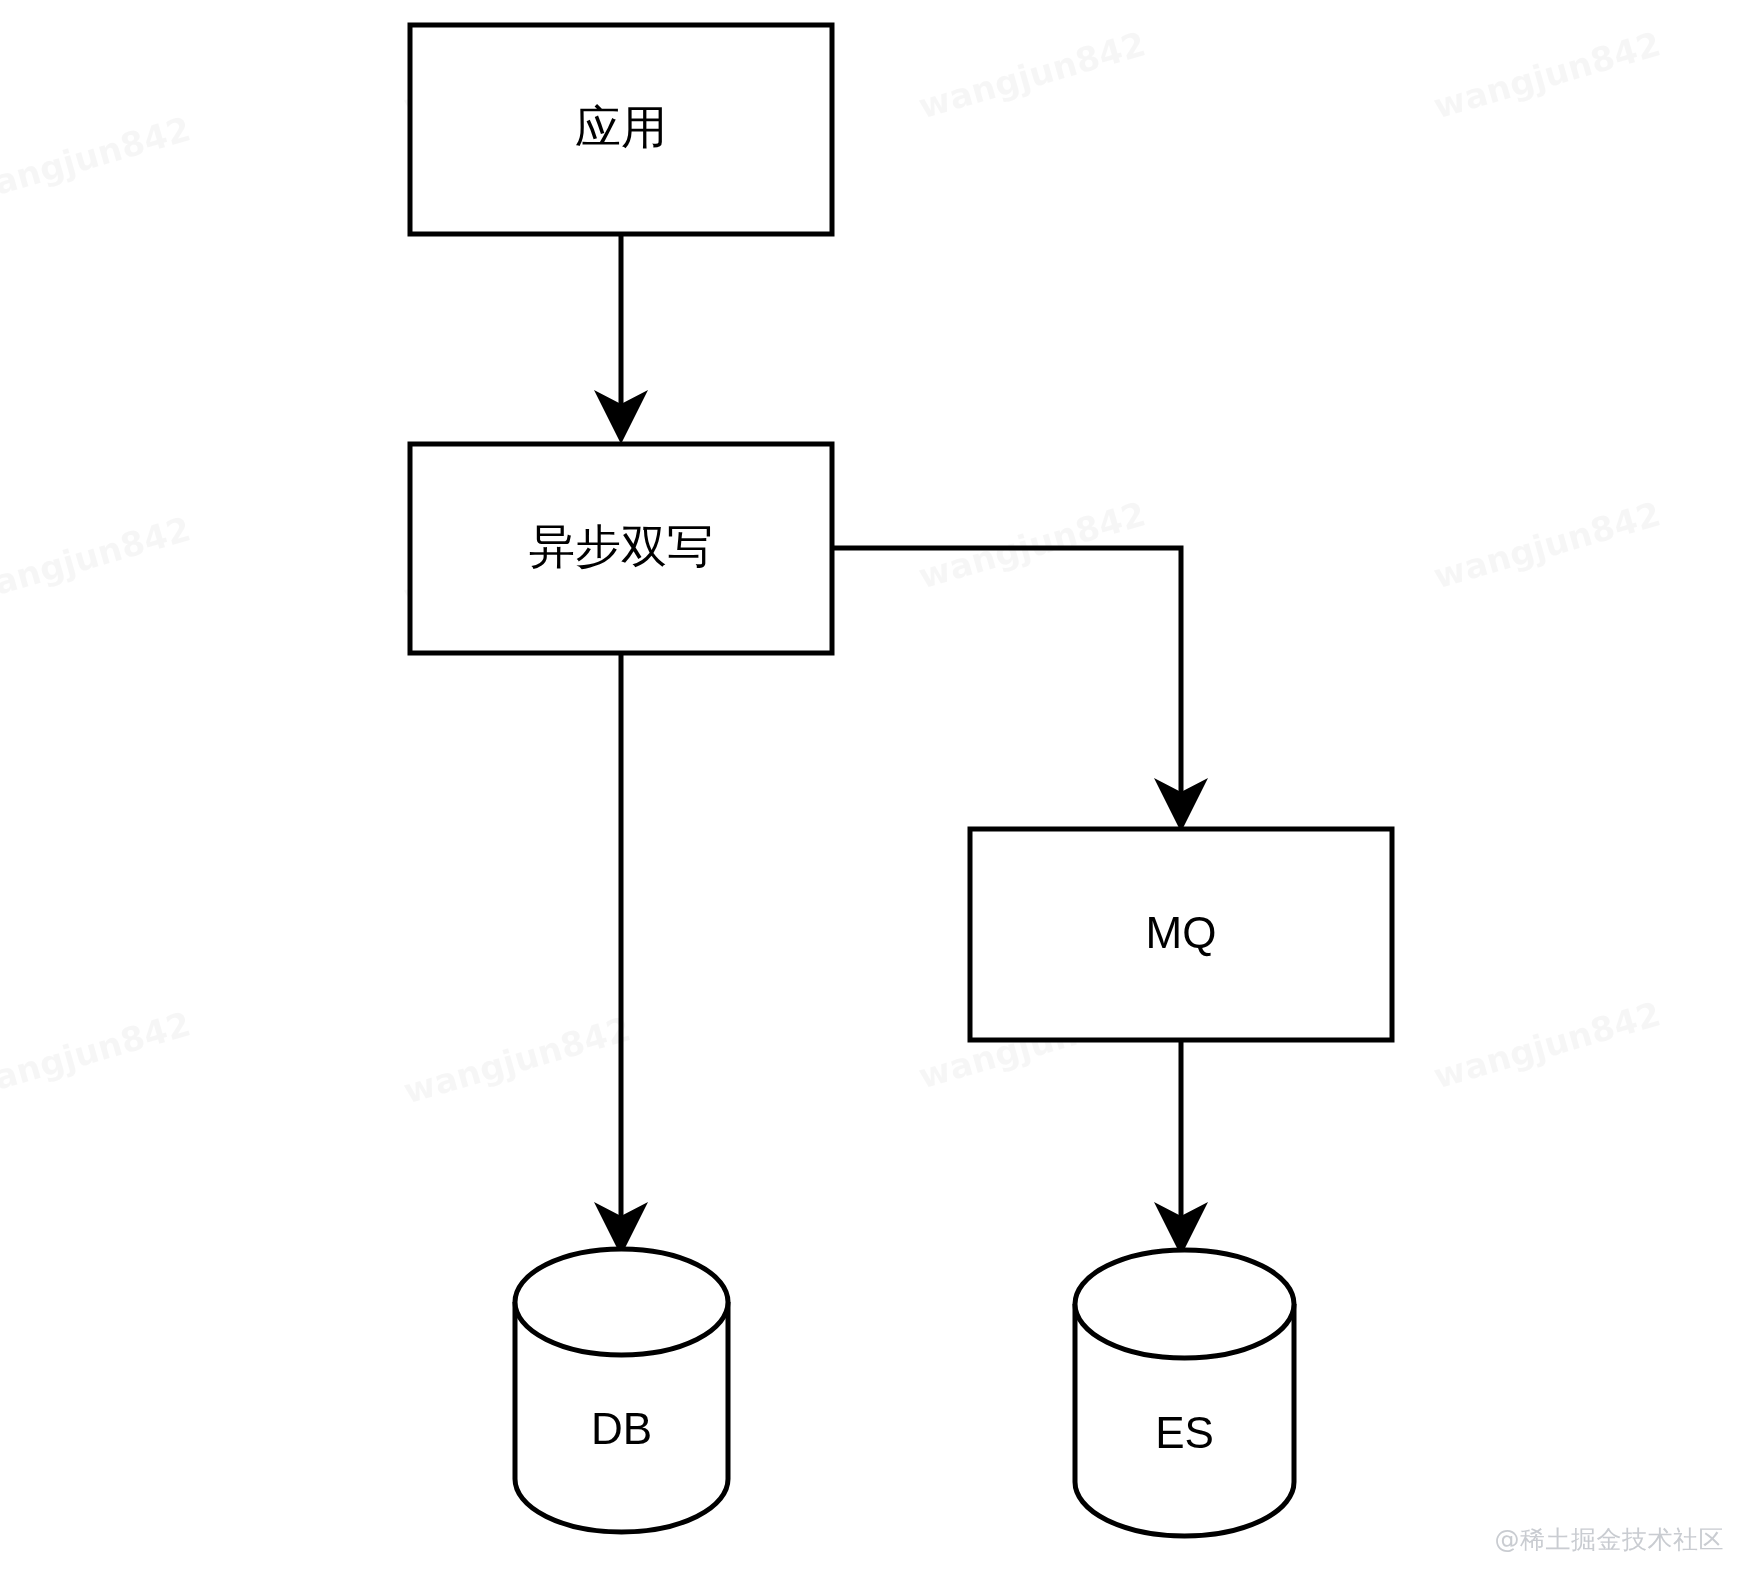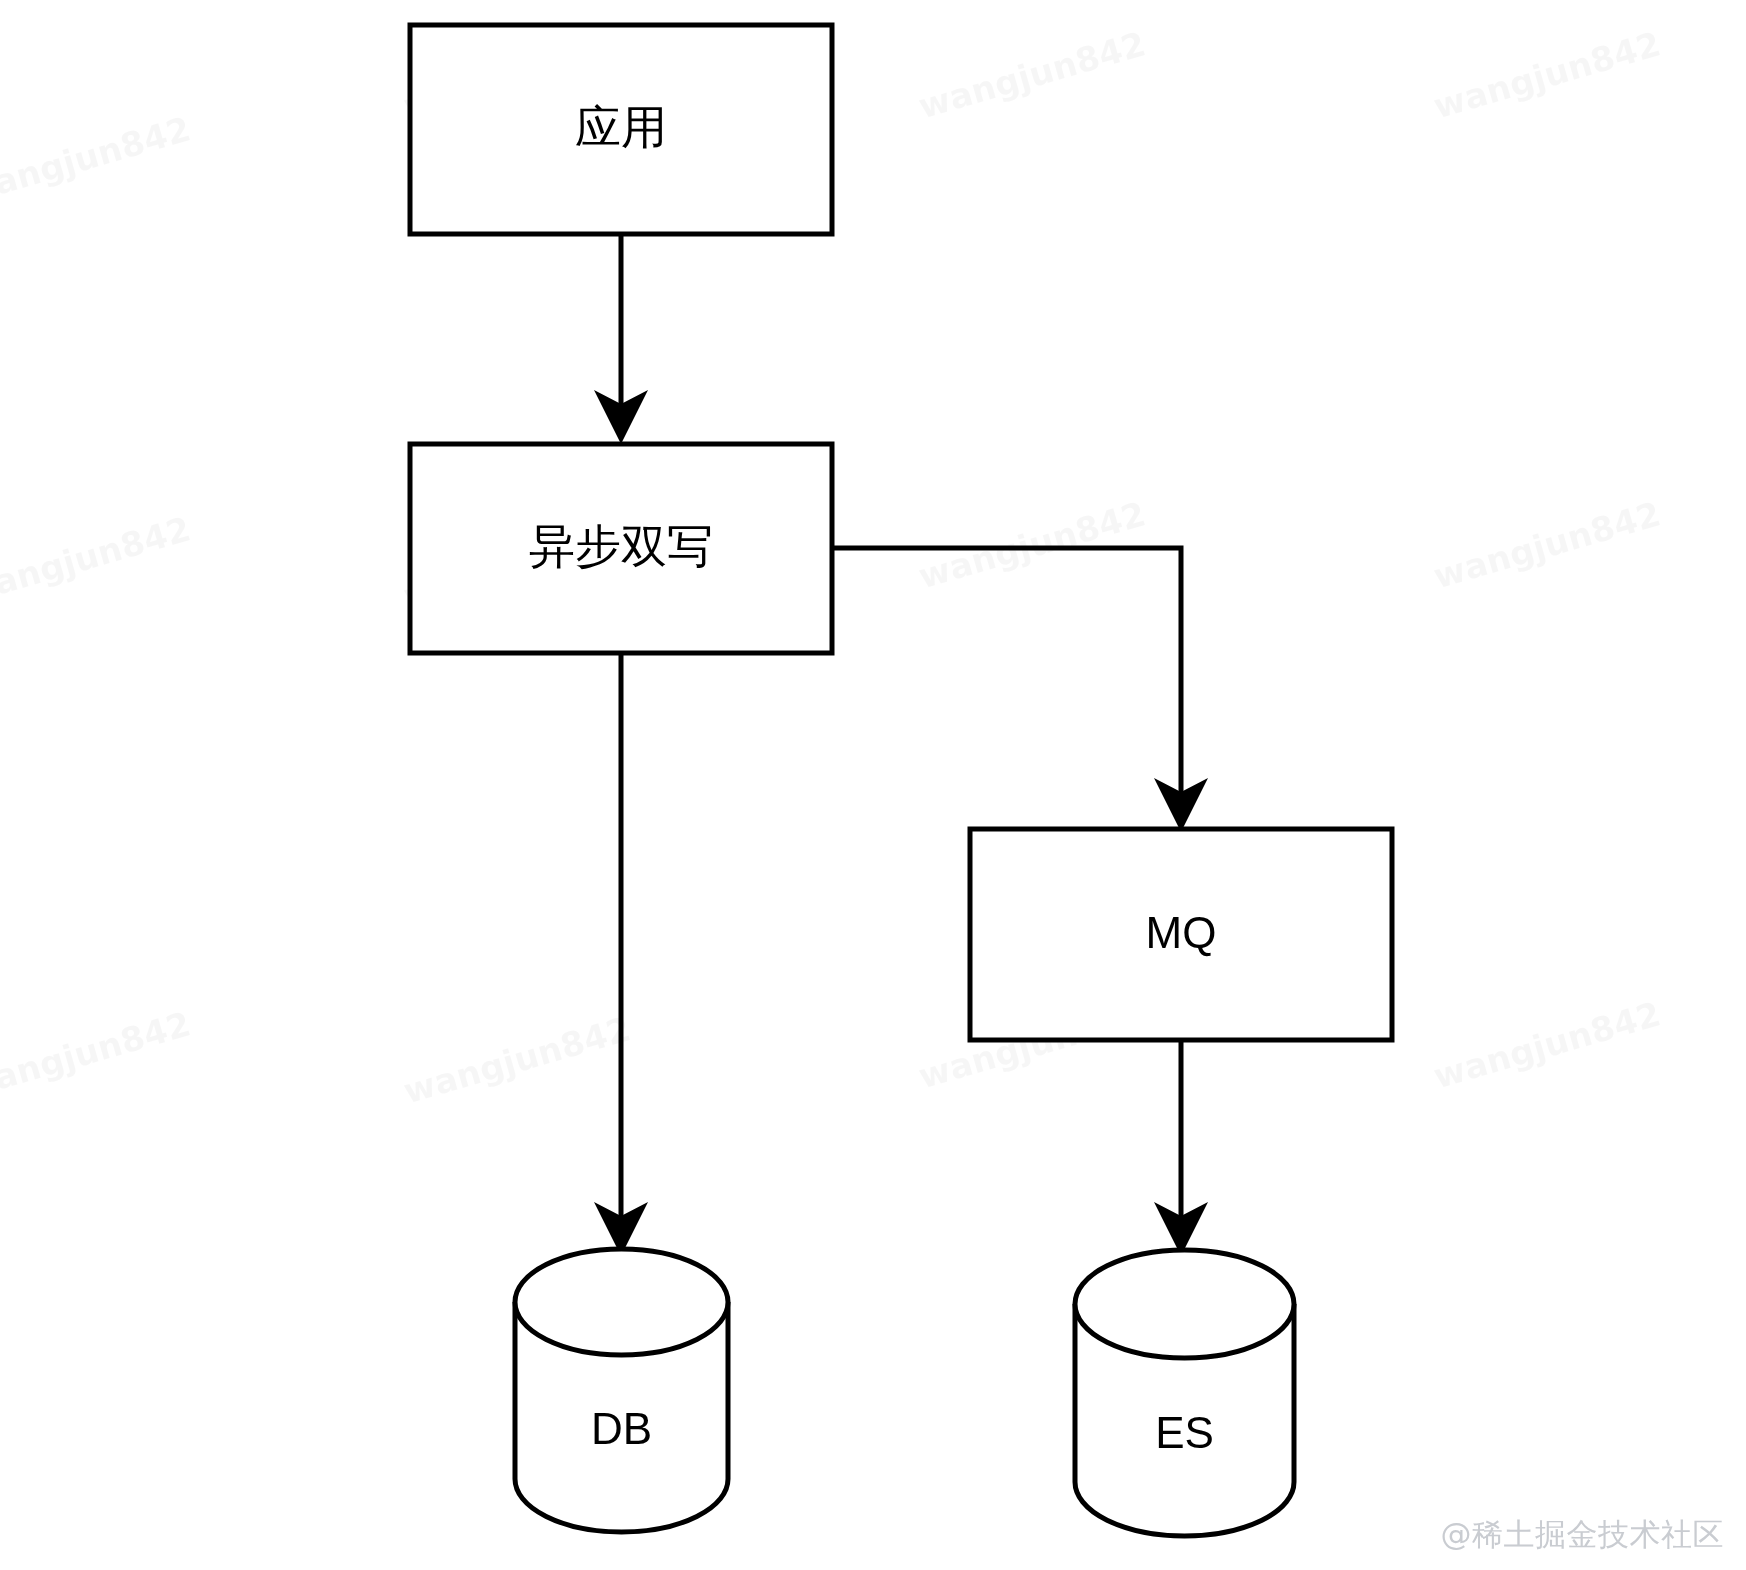--- a/index.html
+++ b/index.html
@@ -81,21 +81,21 @@
     fill: #000000;
     stroke: none;
   }
   
   #footer-credit {
     position: absolute;
     right: 22px;
     bottom: 14px;
     z-index: 3;
     font-family: "DejaVu Sans", sans-serif;
-    font-size: 31px;
+    font-size: 25px;
     color: #c9ccd1;
     letter-spacing: 0.5px;
     white-space: nowrap;
     user-select: none;
   }
 </style>
 </head>
 <body>
 
 <div id="canvas">

